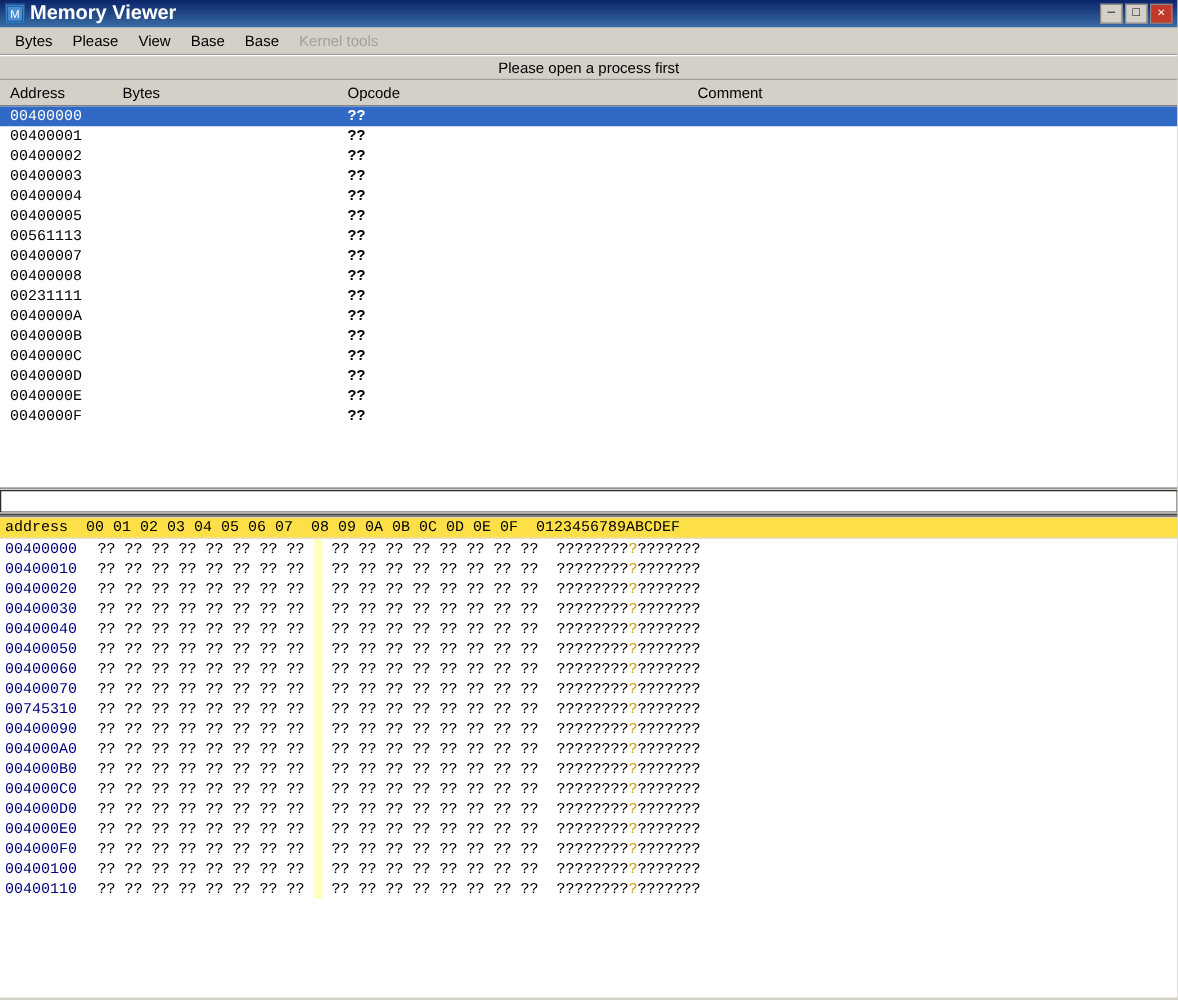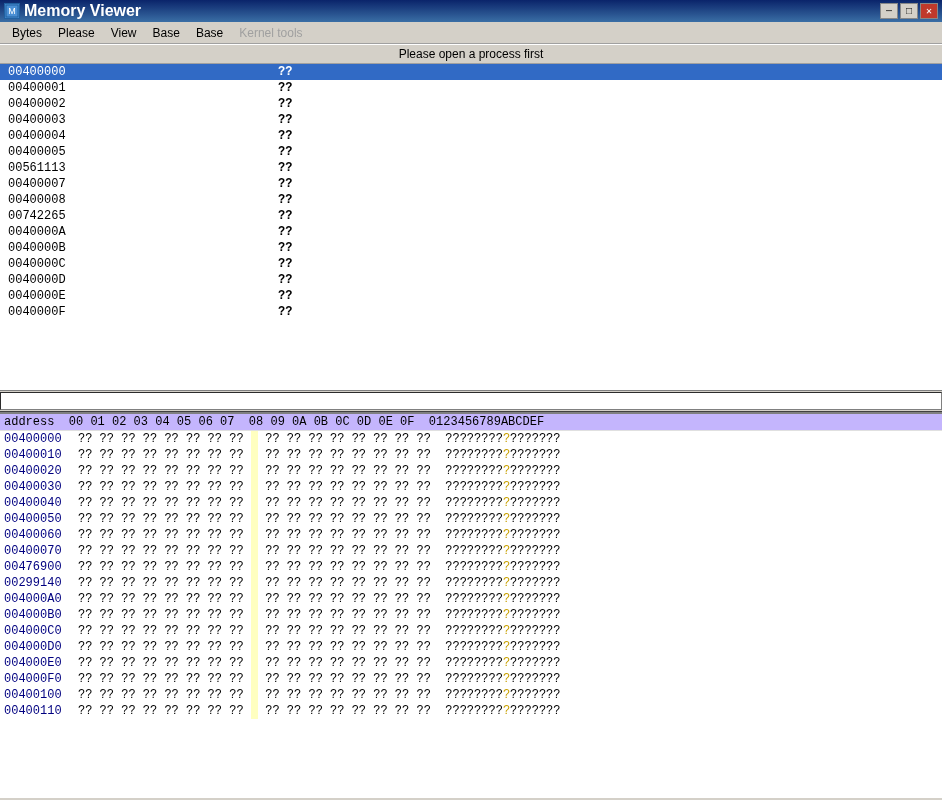--- a/index.html
+++ b/index.html
@@ -184,21 +184,21 @@
       font-size: 12px;
       border-bottom: 1px solid #808080;
       height: 20px;
       line-height: 16px;
     }
 
     .hex-header {
       font-family: 'Courier New', monospace;
       font-size: 12px;
       padding: 1px 4px;
-      background: #c4b5fd;
+      background: #fde047;
       border-bottom: 1px solid #e0e0e0;
       display: flex;
       white-space: pre;
       color: #000;
     }
 
     .hex-body {
       overflow-y: auto;
       flex: 1;
     }
@@ -263,20 +263,26 @@
     <span class="menu-item disabled">Kernel tools</span>
   </div>
 
 <div class="status-bar">
   <span>Please open a process first</span>
 </div>
 
 <div class="main-container">
 
   <div class="top-panel">
+    <div class="table-header">
+      <span>Address</span>
+      <span>Bytes</span>
+      <span>Opcode</span>
+      <span>Comment</span>
+    </div>
     <div class="panel-with-scroll">
       <div class="table-body" id="disassembly-body" style="flex:1;">
 
       <div class="table-row selected">
       <span>00400000</span>
       <span></span>
       <span class="opcode">??</span>
       <span></span>
     </div>
           <div class="table-row">
@@ -321,21 +327,21 @@
       <span class="opcode">??</span>
       <span></span>
     </div>
           <div class="table-row">
       <span>00400008</span>
       <span></span>
       <span class="opcode">??</span>
       <span></span>
     </div>
           <div class="table-row">
-      <span>00742265</span>
+      <span>00231111</span>
       <span></span>
       <span class="opcode">??</span>
       <span></span>
     </div>
           <div class="table-row">
       <span>0040000A</span>
       <span></span>
       <span class="opcode">??</span>
       <span></span>
     </div>
@@ -384,22 +390,22 @@
       </div>
       <div class="hex-body" id="hex-body">
           <div class="hex-row"><span class="hex-addr">00400000 </span><span class="hex-bytes-low">?? ?? ?? ?? ?? ?? ?? ?? </span><span style="background:#ffffc0;color:#a09000;min-width:4px;"> </span><span class="hex-bytes-high"> ?? ?? ?? ?? ?? ?? ?? ??  </span><span style="color:#000">????????</span><span style="color:#c8a000">?</span><span style="color:#000">???????</span></div>
           <div class="hex-row"><span class="hex-addr">00400010 </span><span class="hex-bytes-low">?? ?? ?? ?? ?? ?? ?? ?? </span><span style="background:#ffffc0;color:#a09000;min-width:4px;"> </span><span class="hex-bytes-high"> ?? ?? ?? ?? ?? ?? ?? ??  </span><span style="color:#000">????????</span><span style="color:#c8a000">?</span><span style="color:#000">???????</span></div>
           <div class="hex-row"><span class="hex-addr">00400020 </span><span class="hex-bytes-low">?? ?? ?? ?? ?? ?? ?? ?? </span><span style="background:#ffffc0;color:#a09000;min-width:4px;"> </span><span class="hex-bytes-high"> ?? ?? ?? ?? ?? ?? ?? ??  </span><span style="color:#000">????????</span><span style="color:#c8a000">?</span><span style="color:#000">???????</span></div>
           <div class="hex-row"><span class="hex-addr">00400030 </span><span class="hex-bytes-low">?? ?? ?? ?? ?? ?? ?? ?? </span><span style="background:#ffffc0;color:#a09000;min-width:4px;"> </span><span class="hex-bytes-high"> ?? ?? ?? ?? ?? ?? ?? ??  </span><span style="color:#000">????????</span><span style="color:#c8a000">?</span><span style="color:#000">???????</span></div>
           <div class="hex-row"><span class="hex-addr">00400040 </span><span class="hex-bytes-low">?? ?? ?? ?? ?? ?? ?? ?? </span><span style="background:#ffffc0;color:#a09000;min-width:4px;"> </span><span class="hex-bytes-high"> ?? ?? ?? ?? ?? ?? ?? ??  </span><span style="color:#000">????????</span><span style="color:#c8a000">?</span><span style="color:#000">???????</span></div>
           <div class="hex-row"><span class="hex-addr">00400050 </span><span class="hex-bytes-low">?? ?? ?? ?? ?? ?? ?? ?? </span><span style="background:#ffffc0;color:#a09000;min-width:4px;"> </span><span class="hex-bytes-high"> ?? ?? ?? ?? ?? ?? ?? ??  </span><span style="color:#000">????????</span><span style="color:#c8a000">?</span><span style="color:#000">???????</span></div>
           <div class="hex-row"><span class="hex-addr">00400060 </span><span class="hex-bytes-low">?? ?? ?? ?? ?? ?? ?? ?? </span><span style="background:#ffffc0;color:#a09000;min-width:4px;"> </span><span class="hex-bytes-high"> ?? ?? ?? ?? ?? ?? ?? ??  </span><span style="color:#000">????????</span><span style="color:#c8a000">?</span><span style="color:#000">???????</span></div>
           <div class="hex-row"><span class="hex-addr">00400070 </span><span class="hex-bytes-low">?? ?? ?? ?? ?? ?? ?? ?? </span><span style="background:#ffffc0;color:#a09000;min-width:4px;"> </span><span class="hex-bytes-high"> ?? ?? ?? ?? ?? ?? ?? ??  </span><span style="color:#000">????????</span><span style="color:#c8a000">?</span><span style="color:#000">???????</span></div>
-          <div class="hex-row"><span class="hex-addr">00476900 </span><span class="hex-bytes-low">?? ?? ?? ?? ?? ?? ?? ?? </span><span style="background:#ffffc0;color:#a09000;min-width:4px;"> </span><span class="hex-bytes-high"> ?? ?? ?? ?? ?? ?? ?? ??  </span><span style="color:#000">????????</span><span style="color:#c8a000">?</span><span style="color:#000">???????</span></div>
-          <div class="hex-row"><span class="hex-addr">00299140 </span><span class="hex-bytes-low">?? ?? ?? ?? ?? ?? ?? ?? </span><span style="background:#ffffc0;color:#a09000;min-width:4px;"> </span><span class="hex-bytes-high"> ?? ?? ?? ?? ?? ?? ?? ??  </span><span style="color:#000">????????</span><span style="color:#c8a000">?</span><span style="color:#000">???????</span></div>
+          <div class="hex-row"><span class="hex-addr">00745310 </span><span class="hex-bytes-low">?? ?? ?? ?? ?? ?? ?? ?? </span><span style="background:#ffffc0;color:#a09000;min-width:4px;"> </span><span class="hex-bytes-high"> ?? ?? ?? ?? ?? ?? ?? ??  </span><span style="color:#000">????????</span><span style="color:#c8a000">?</span><span style="color:#000">???????</span></div>
+          <div class="hex-row"><span class="hex-addr">00400090 </span><span class="hex-bytes-low">?? ?? ?? ?? ?? ?? ?? ?? </span><span style="background:#ffffc0;color:#a09000;min-width:4px;"> </span><span class="hex-bytes-high"> ?? ?? ?? ?? ?? ?? ?? ??  </span><span style="color:#000">????????</span><span style="color:#c8a000">?</span><span style="color:#000">???????</span></div>
           <div class="hex-row"><span class="hex-addr">004000A0 </span><span class="hex-bytes-low">?? ?? ?? ?? ?? ?? ?? ?? </span><span style="background:#ffffc0;color:#a09000;min-width:4px;"> </span><span class="hex-bytes-high"> ?? ?? ?? ?? ?? ?? ?? ??  </span><span style="color:#000">????????</span><span style="color:#c8a000">?</span><span style="color:#000">???????</span></div>
           <div class="hex-row"><span class="hex-addr">004000B0 </span><span class="hex-bytes-low">?? ?? ?? ?? ?? ?? ?? ?? </span><span style="background:#ffffc0;color:#a09000;min-width:4px;"> </span><span class="hex-bytes-high"> ?? ?? ?? ?? ?? ?? ?? ??  </span><span style="color:#000">????????</span><span style="color:#c8a000">?</span><span style="color:#000">???????</span></div>
           <div class="hex-row"><span class="hex-addr">004000C0 </span><span class="hex-bytes-low">?? ?? ?? ?? ?? ?? ?? ?? </span><span style="background:#ffffc0;color:#a09000;min-width:4px;"> </span><span class="hex-bytes-high"> ?? ?? ?? ?? ?? ?? ?? ??  </span><span style="color:#000">????????</span><span style="color:#c8a000">?</span><span style="color:#000">???????</span></div>
           <div class="hex-row"><span class="hex-addr">004000D0 </span><span class="hex-bytes-low">?? ?? ?? ?? ?? ?? ?? ?? </span><span style="background:#ffffc0;color:#a09000;min-width:4px;"> </span><span class="hex-bytes-high"> ?? ?? ?? ?? ?? ?? ?? ??  </span><span style="color:#000">????????</span><span style="color:#c8a000">?</span><span style="color:#000">???????</span></div>
           <div class="hex-row"><span class="hex-addr">004000E0 </span><span class="hex-bytes-low">?? ?? ?? ?? ?? ?? ?? ?? </span><span style="background:#ffffc0;color:#a09000;min-width:4px;"> </span><span class="hex-bytes-high"> ?? ?? ?? ?? ?? ?? ?? ??  </span><span style="color:#000">????????</span><span style="color:#c8a000">?</span><span style="color:#000">???????</span></div>
           <div class="hex-row"><span class="hex-addr">004000F0 </span><span class="hex-bytes-low">?? ?? ?? ?? ?? ?? ?? ?? </span><span style="background:#ffffc0;color:#a09000;min-width:4px;"> </span><span class="hex-bytes-high"> ?? ?? ?? ?? ?? ?? ?? ??  </span><span style="color:#000">????????</span><span style="color:#c8a000">?</span><span style="color:#000">???????</span></div>
           <div class="hex-row"><span class="hex-addr">00400100 </span><span class="hex-bytes-low">?? ?? ?? ?? ?? ?? ?? ?? </span><span style="background:#ffffc0;color:#a09000;min-width:4px;"> </span><span class="hex-bytes-high"> ?? ?? ?? ?? ?? ?? ?? ??  </span><span style="color:#000">????????</span><span style="color:#c8a000">?</span><span style="color:#000">???????</span></div>
           <div class="hex-row"><span class="hex-addr">00400110 </span><span class="hex-bytes-low">?? ?? ?? ?? ?? ?? ?? ?? </span><span style="background:#ffffc0;color:#a09000;min-width:4px;"> </span><span class="hex-bytes-high"> ?? ?? ?? ?? ?? ?? ?? ??  </span><span style="color:#000">????????</span><span style="color:#c8a000">?</span><span style="color:#000">???????</span></div>
         </div>
     </div>

